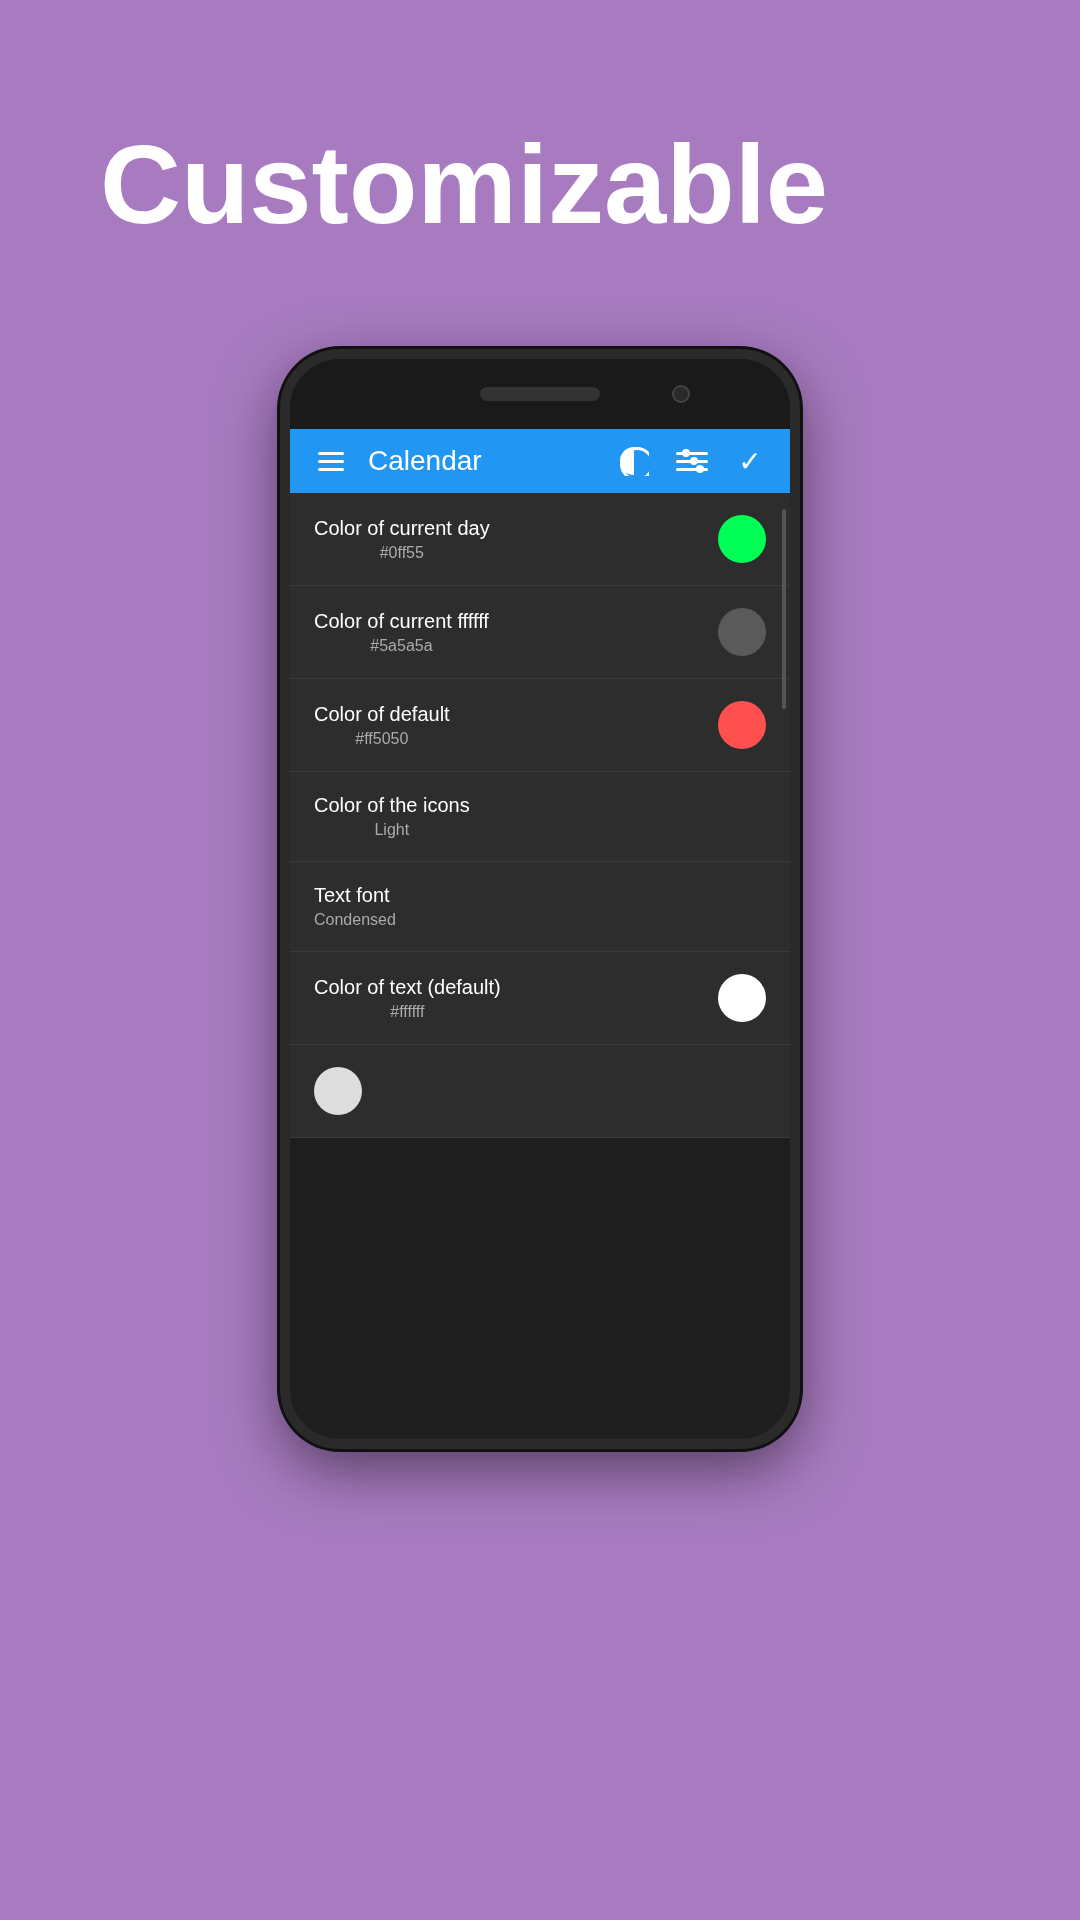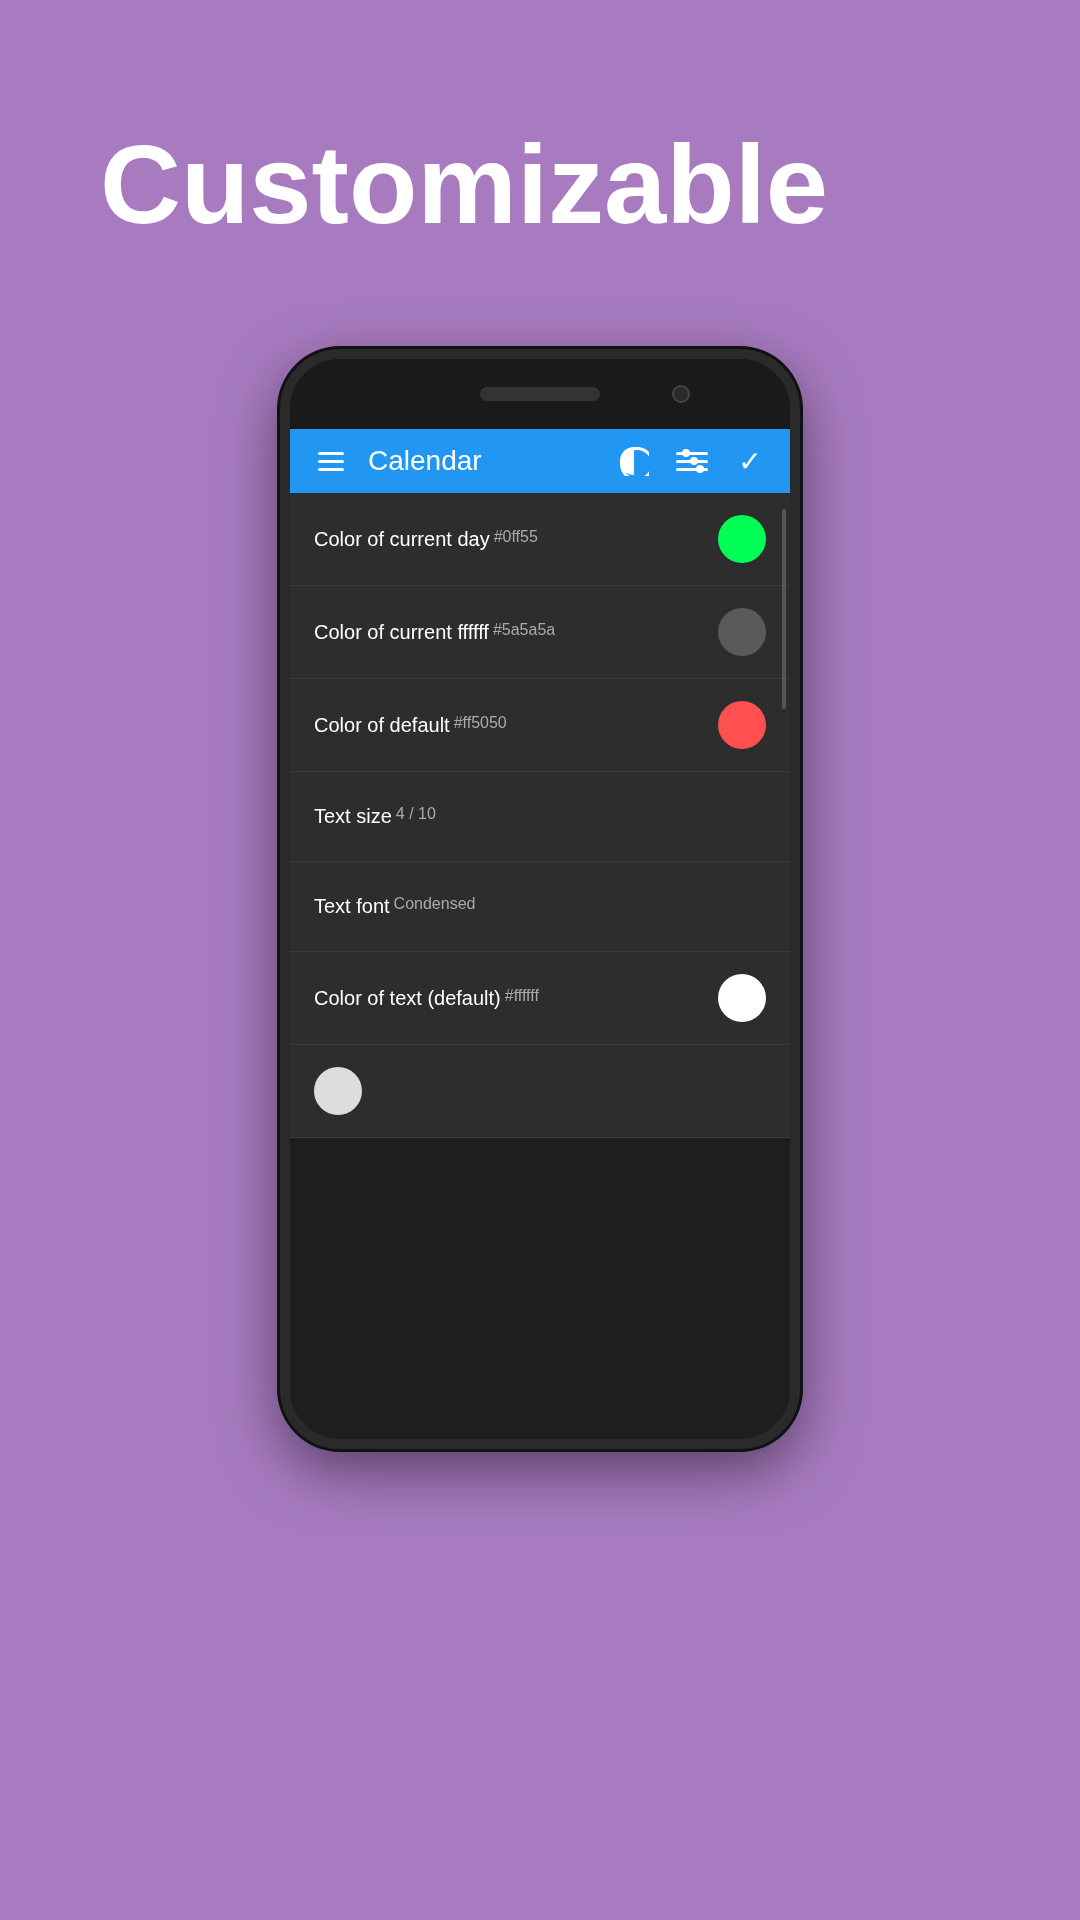--- a/index.html
+++ b/index.html
@@ -135,21 +135,21 @@
       display: flex;
       align-items: center;
       justify-content: space-between;
       padding: 22px 24px;
       border-bottom: 1px solid #3a3a3a;
       min-height: 90px;
     }
 
     .settings-item-text {
       display: flex;
-      flex-direction: row;
+      flex-direction: column;
       gap: 4px;
     }
 
     .settings-item-label {
       color: #ffffff;
       font-size: 20px;
       font-weight: 400;
     }
 
     .settings-item-value {
@@ -294,27 +294,27 @@
     </div>
 
     <div class="settings-item">
       <div class="settings-item-text">
         <span class="settings-item-label">Color of default</span>
         <span class="settings-item-value">#ff5050</span>
       </div>
       <div class="color-swatch" style="background-color: #ff5050;"></div>
     </div>
 
-
-    <div class="settings-item">
-      <div class="settings-item-text">
-        <span class="settings-item-label">Text size</span>
-        <span class="settings-item-value">4 / 10</span>
-      </div>
-    </div>
+    <div class="settings-item">
+      <div class="settings-item-text">
+        <span class="settings-item-label">Color of the icons</span>
+        <span class="settings-item-value">Light</span>
+      </div>
+    </div>
+
 
     <div class="settings-item">
       <div class="settings-item-text">
         <span class="settings-item-label">Text font</span>
         <span class="settings-item-value">Condensed</span>
       </div>
     </div>
 
     <div class="settings-item">
       <div class="settings-item-text">

